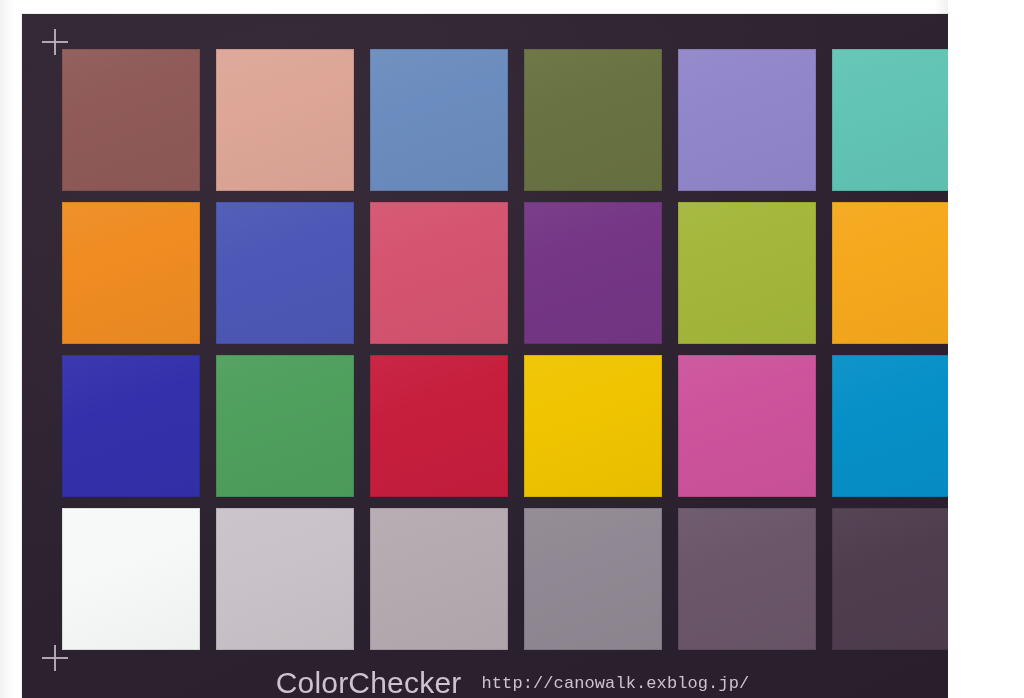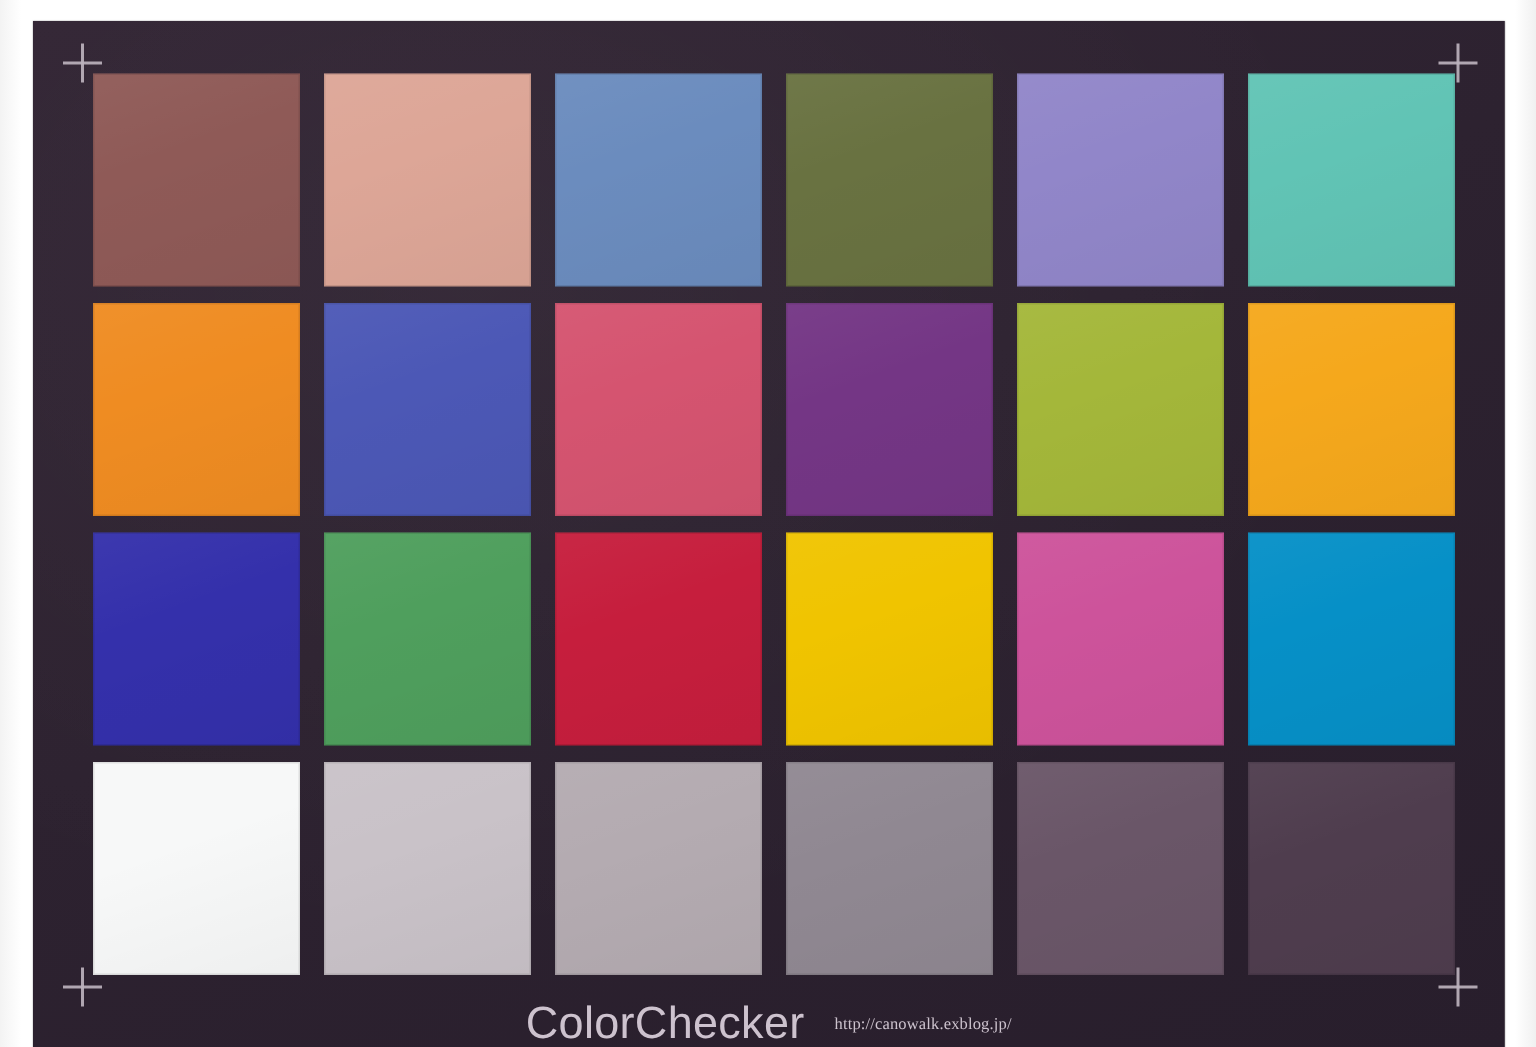--- a/index.html
+++ b/index.html
@@ -2,21 +2,21 @@
 <html><head>
 <meta charset="utf-8">
 <style>
   html, body {
     margin: 0;
     padding: 0;
     background: #ffffff;
   }
   #stage {
     position: relative;
-    width: 1024px;
+    width: 948px;
     height: 698px;
     overflow: hidden;
     background: #fbfbfb;
     font-family: "Liberation Sans", sans-serif;
   }
   
   #paper-margin {
     position: absolute;
     inset: 0;
     background:
@@ -114,22 +114,22 @@
     color: #cdc2ce;
   }
   #viewfinder-label {
     font-family: "Liberation Mono", "DejaVu Sans Mono", monospace;
     font-size: 23px;
     font-weight: 700;
     letter-spacing: 1.4px;
     color: #ddd5de;
   }
   #site-url {
-    font-family: Liberation Serif, serif;
-    font-size: 11px;
+    font-family: Liberation Mono, monospace;
+    font-size: 17px;
     font-weight: 400;
     letter-spacing: 0.1px;
     color: #cdc3ce;
   }
 </style>
 </head>
 <body>
 
 <div id="stage">
 

